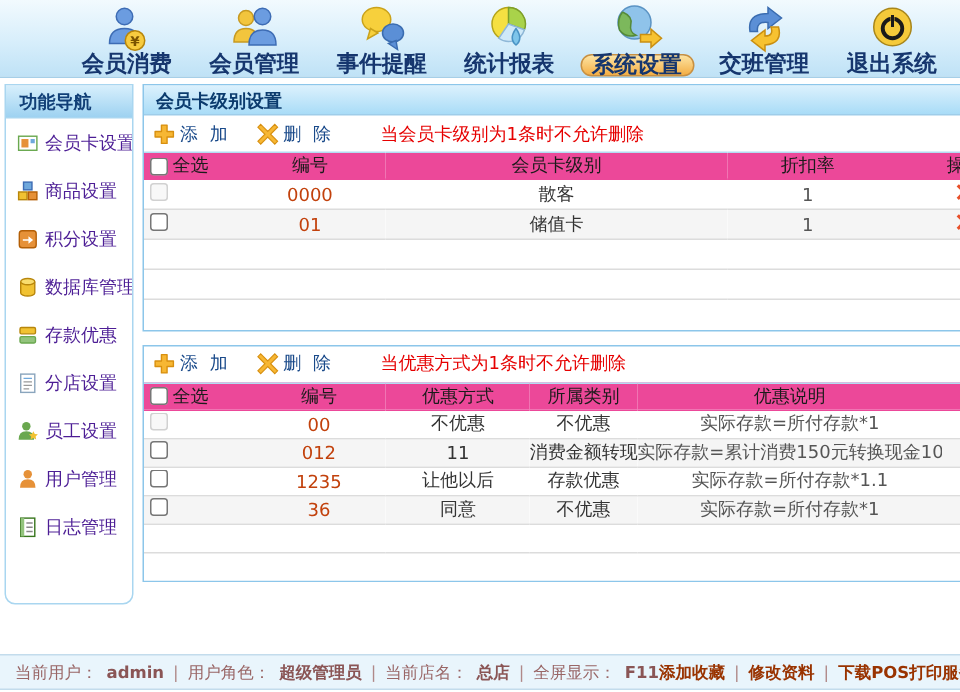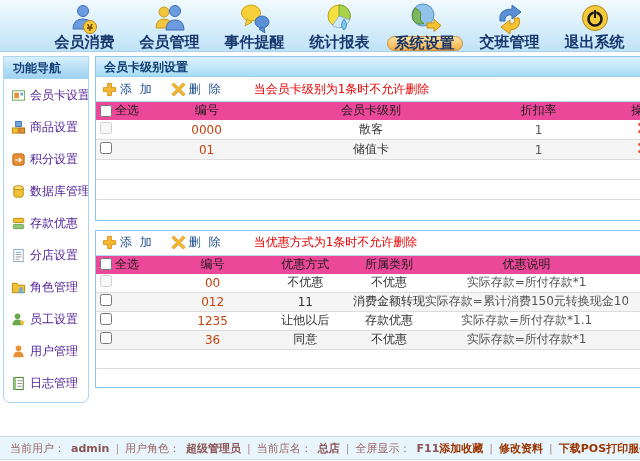--- a/index.html
+++ b/index.html
@@ -265,30 +265,20 @@
           <rect x="3" y="1.5" width="10" height="13" fill="#fff" stroke="#8aa5bd"></rect>
           <line x1="5" y1="4.5" x2="11" y2="4.5" stroke="#6fa8dc"></line>
           <line x1="5" y1="7" x2="11" y2="7" stroke="#999"></line>
           <line x1="5" y1="9.5" x2="11" y2="9.5" stroke="#999"></line>
           <line x1="5" y1="12" x2="9" y2="12" stroke="#999"></line>
         </svg>
     </span>
     <span>分店设置</span>
   </div>
 
-  <div class="side-item">
-    <span class="icon">
-      <svg width="15" height="15" viewBox="0 0 16 16">
-          <path d="M1.5 3.5 h5 l1 2 h7 v8 h-13 z" fill="#f1c232" stroke="#b8860b"></path>
-          <circle cx="10.5" cy="9.5" r="2" fill="#6fa8dc"></circle>
-          <path d="M7.5 14 q0-3 3-3 q3 0 3 3 z" fill="#6fa8dc"></path>
-        </svg>
-    </span>
-    <span>角色管理</span>
-  </div>
 
   <div class="side-item">
     <span class="icon">
       <svg width="15" height="15" viewBox="0 0 16 16">
           <circle cx="7" cy="4.5" r="3" fill="#6aa84f"></circle>
           <path d="M1.5 14 q0-6 5.5-6 q5.5 0 5.5 6 z" fill="#6aa84f"></path>
           <path d="M12 8 l1 2 l2.2 .2 l-1.6 1.5 l.4 2.2 l-2-1.1 l-2 1.1 l.4-2.2 L8.8 10.2 L11 10 z" fill="#f1c232"></path>
         </svg>
     </span>
     <span>员工设置</span>

